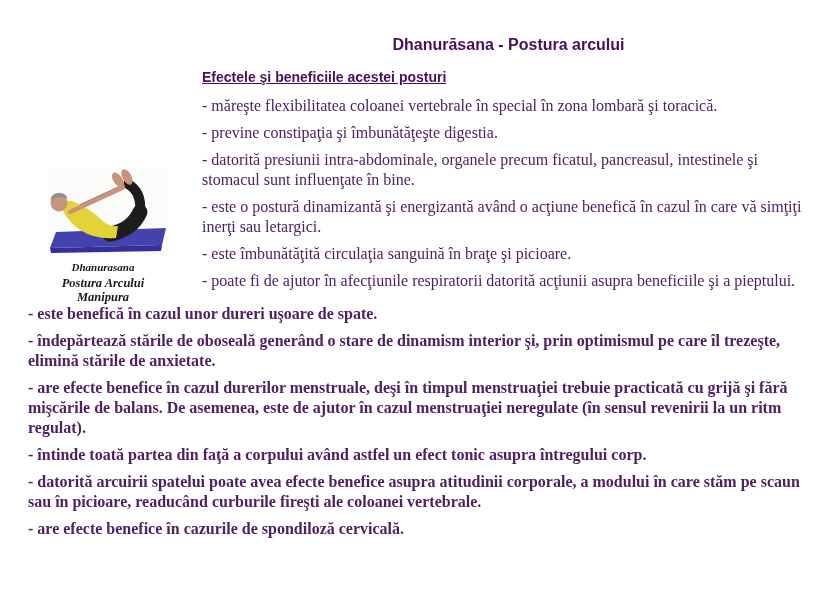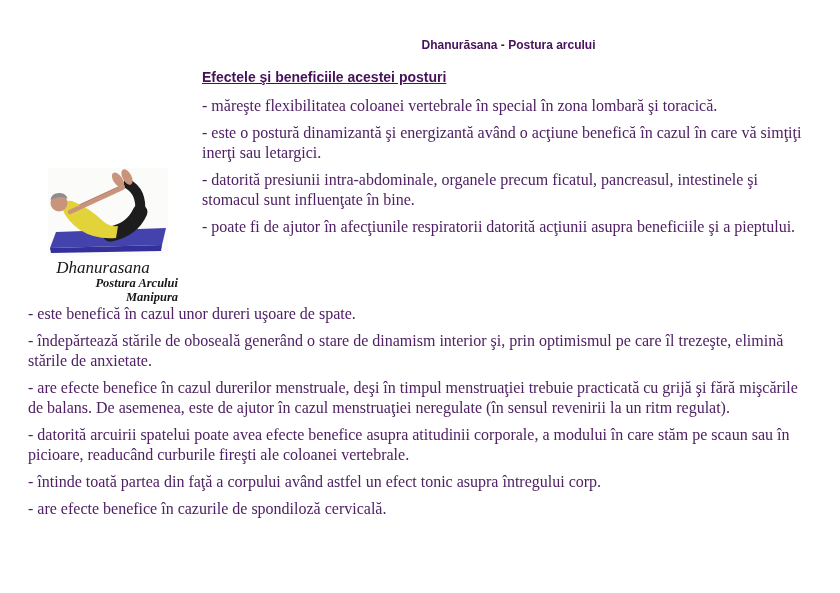--- a/index.html
+++ b/index.html
@@ -39,46 +39,46 @@
     margin-left:20px;
   }
   .pose-photo svg{display:block;width:120px;height:88px;}
   .pose-caption{
     width:150px;
     margin-top:3px;
     text-align:center;
     color:var(--caption-color);
     font-family:"Liberation Serif","DejaVu Serif",serif;
   }
-  .cap-name{font-size:17px;font-weight:normal;font-style:italic;line-height:17px;}
-  .cap-sub{font-size:12.5px;font-weight:bold;font-style:italic;line-height:14px;text-align:right;}
+  .cap-name{font-size:11px;font-weight:bold;font-style:italic;line-height:17px;}
+  .cap-sub{font-size:12.5px;font-weight:bold;font-style:italic;line-height:14px;}
 
   .doc-title{
     margin:0 0 14px 0;
     font-family:"Liberation Sans","DejaVu Sans",sans-serif;
-    font-size:12px;font-weight:bold;
+    font-size:16px;font-weight:bold;
     color:var(--title-color);
     text-align:center;
     line-height:18px;
   }
   .section-heading{
     margin:0 0 10px 0;
     font-family:"Liberation Sans","DejaVu Sans",sans-serif;
     font-size:14px;font-weight:bold;
     color:var(--title-color);
     line-height:18px;
     text-decoration:underline;
   }
   .benefit{
     margin:0 0 7px 0;
     font-size:16px;
     line-height:20px;
     color:var(--body-color);
   }
-  .full-width-section{clear:both;}
+  .full-width-section{clear:both;font-weight:bold;}
 
   
   .mat{fill:var(--mat-color);}
   .mat-edge{fill:var(--mat-edge-color);}
   .shirt{fill:var(--shirt-color);}
   .skin{fill:var(--skin-color);}
   .hair{fill:var(--hair-color);}
 </style>
 </head>
 <body>
@@ -116,27 +116,29 @@
       <div class="cap-sub">Manipura</div>
     </figcaption>
   </figure>
 
   <h1 class="doc-title">Dhanurāsana - Postura arcului</h1>
 
   <h2 class="section-heading">Efectele şi beneficiile acestei posturi</h2>
 
   <div class="column-section">
     <p class="benefit">- măreşte flexibilitatea coloanei vertebrale în special în zona lombară şi toracică.</p>
+    <p class="benefit">- previne constipaţia şi îmbunătăţeşte digestia.</p>
+    <p class="benefit">- datorită presiunii intra-abdominale, organele precum ficatul, pancreasul, intestinele şi stomacul sunt influenţate în bine.</p>
     <p class="benefit">- este o postură dinamizantă şi energizantă având o acţiune benefică în cazul în care vă simţiţi inerţi sau letargici.</p>
-    <p class="benefit">- datorită presiunii intra-abdominale, organele precum ficatul, pancreasul, intestinele şi stomacul sunt influenţate în bine.</p>
+    <p class="benefit">- este îmbunătăţită circulaţia sanguină în braţe şi picioare.</p>
     <p class="benefit">- poate fi de ajutor în afecţiunile respiratorii datorită acţiunii asupra beneficiile şi a pieptului.</p>
   </div>
 
   <div class="full-width-section">
     <p class="benefit">- este benefică în cazul unor dureri uşoare de spate.</p>
     <p class="benefit">- îndepărtează stările de oboseală generând o stare de dinamism interior şi, prin optimismul pe care îl trezeşte, elimină stările de anxietate.</p>
     <p class="benefit">- are efecte benefice în cazul durerilor menstruale, deşi în timpul menstruaţiei trebuie practicată cu grijă şi fără mişcările de balans. De asemenea, este de ajutor în cazul menstruaţiei neregulate (în sensul revenirii la un ritm regulat).</p>
+    <p class="benefit">- întinde toată partea din faţă a corpului având astfel un efect tonic asupra întregului corp.</p>
     <p class="benefit">- datorită arcuirii spatelui poate avea efecte benefice asupra atitudinii corporale, a modului în care stăm pe scaun sau în picioare, readucând curburile fireşti ale coloanei vertebrale.</p>
-    <p class="benefit">- întinde toată partea din faţă a corpului având astfel un efect tonic asupra întregului corp.</p>
     <p class="benefit">- are efecte benefice în cazurile de spondiloză cervicală.</p>
   </div>
 
 </div>
 
 </body></html>

